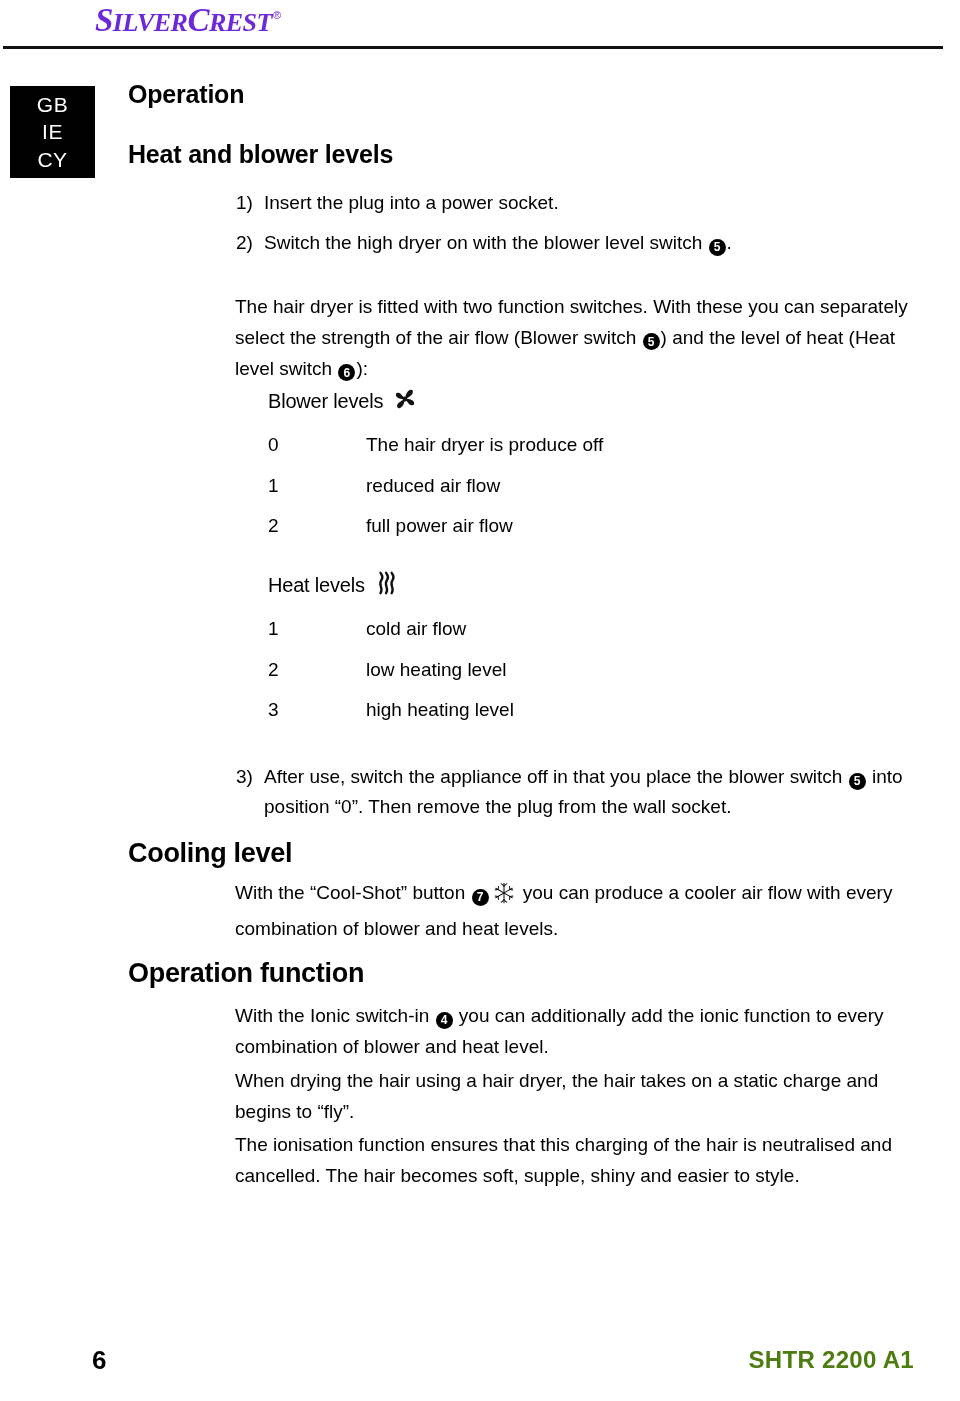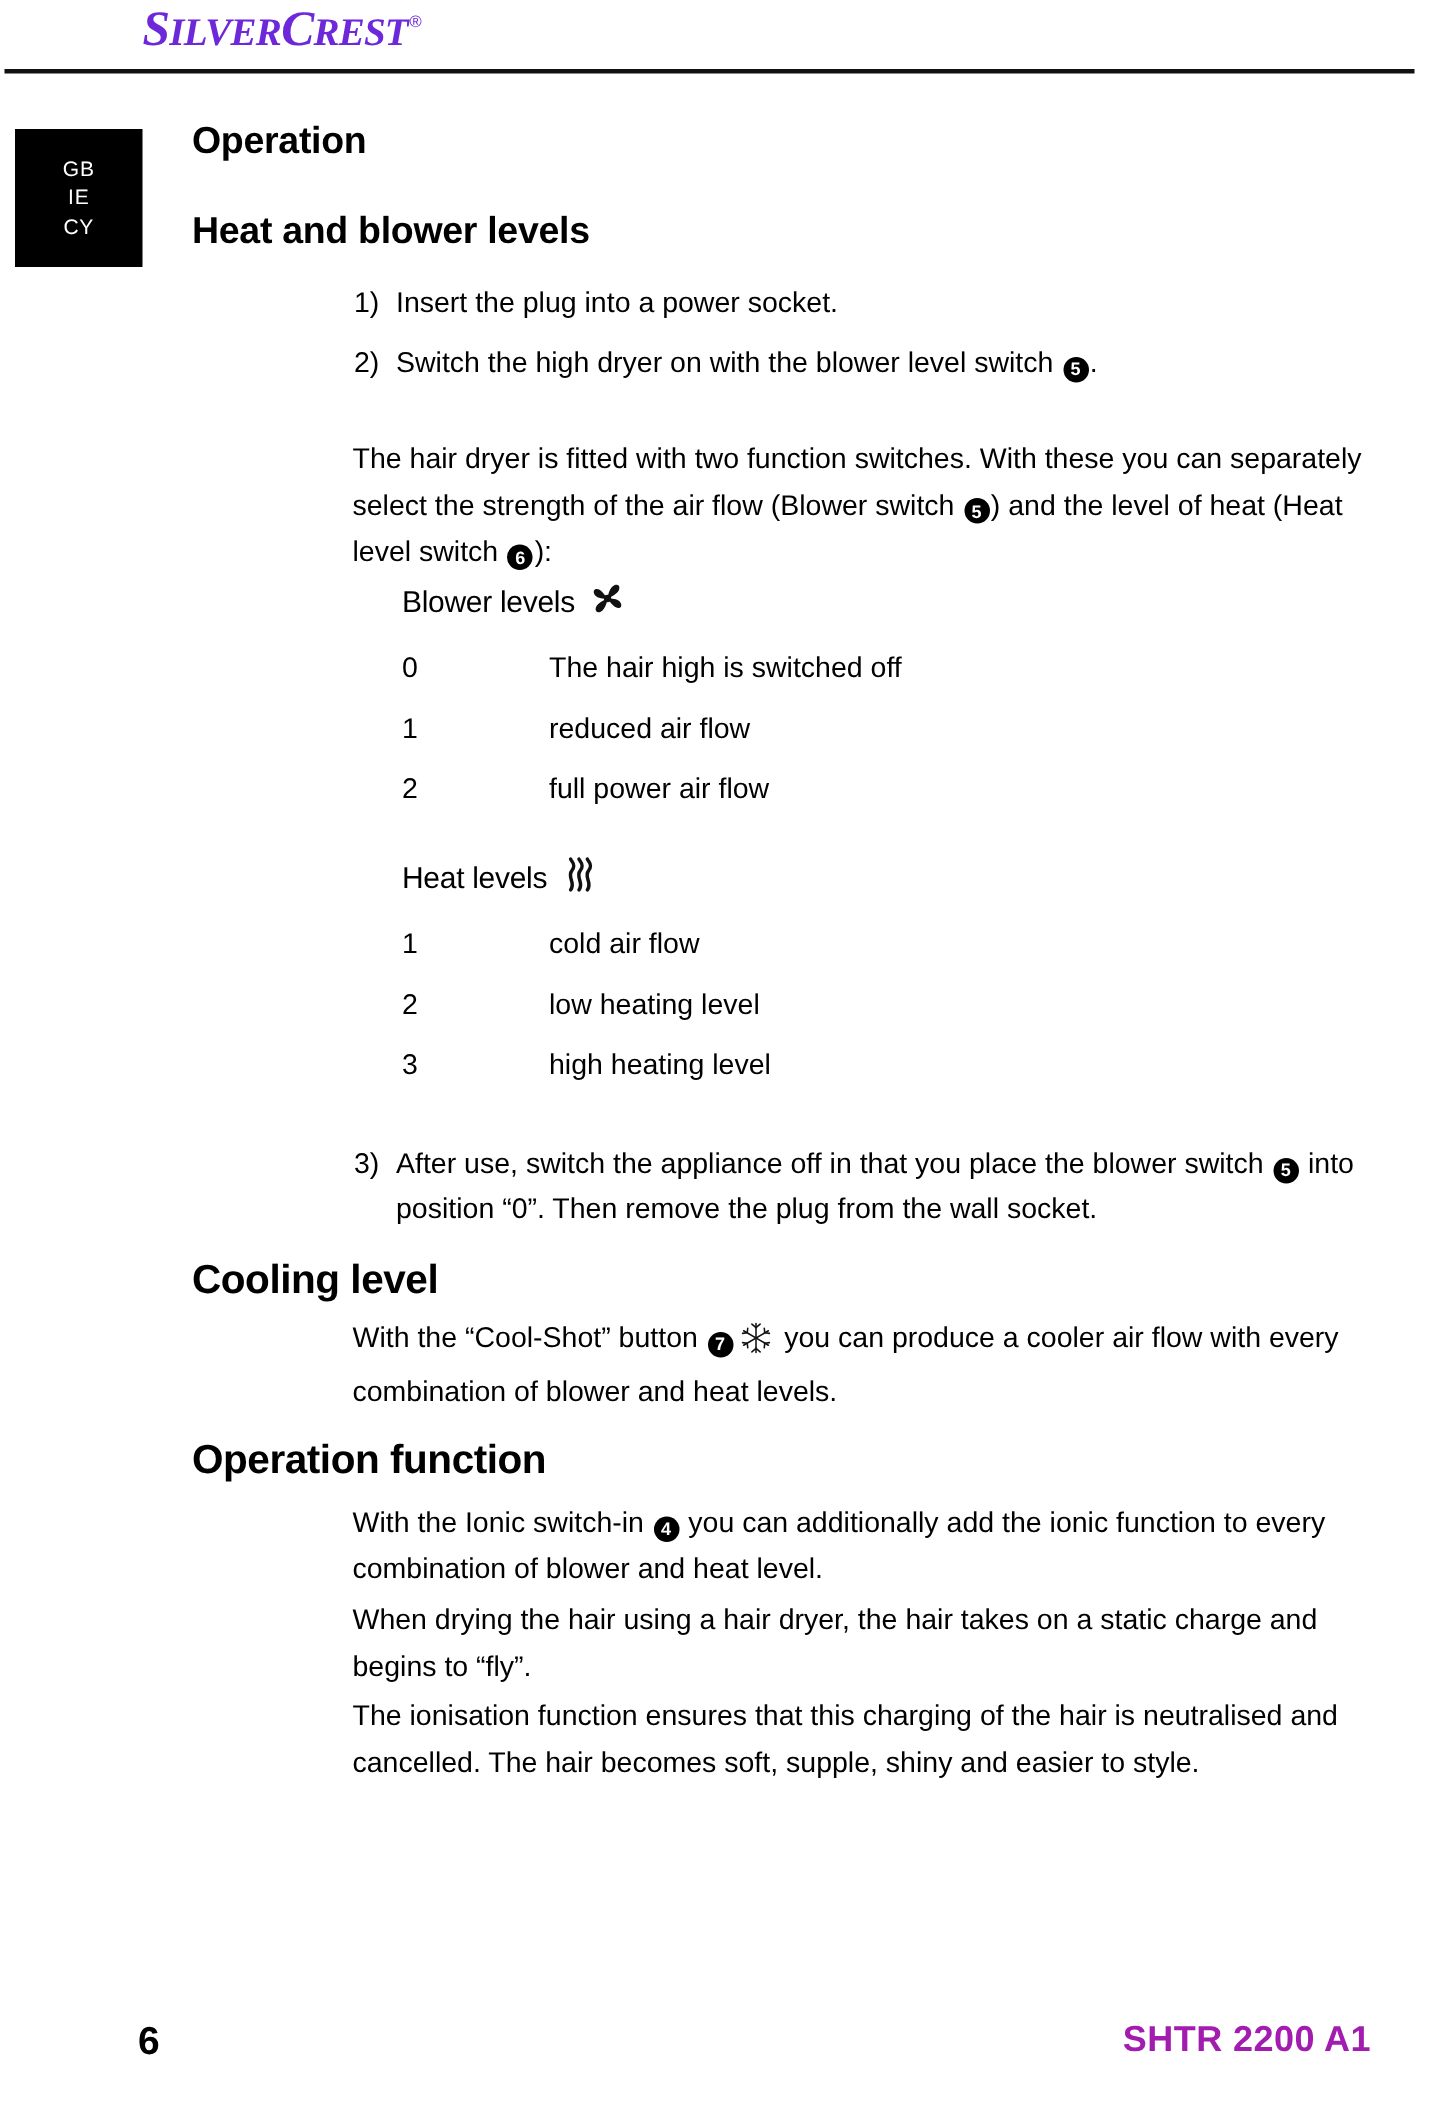--- a/index.html
+++ b/index.html
@@ -59,21 +59,21 @@
     height: 92px;
     background: #000000;
     color: #ffffff;
     display: flex;
     flex-direction: column;
     align-items: center;
     justify-content: center;
     gap: 2px;
   }
   .country-box span {
-    font-size: 14px;
+    font-size: 21px;
     line-height: 1.22;
     letter-spacing: 0.5px;
     font-family: "Liberation Sans", sans-serif;
     text-align: right;
   }
 
   
   .content {
     position: absolute;
     left: 0;
@@ -199,21 +199,21 @@
     font-size: 26px;
     font-weight: bold;
     color: #000000;
   }
   .footer-model {
     position: absolute;
     right: 46px;
     top: 1346px;
     font-size: 24px;
     font-weight: bold;
-    color: #a21caf;
+    color: #4d7c0f;
     letter-spacing: 0.3px;
   }
 
   
   .marker {
     display: inline-flex;
     align-items: center;
     justify-content: center;
     width: 17px;
     height: 17px;
@@ -273,21 +273,21 @@
             <path d="M32 32 C32 32 50 30 54 40 C57 48 48 50 42 44 C36 38 32 32 32 32 Z"></path>
             <path d="M32 32 C32 32 30 50 20 54 C12 57 10 48 16 42 C22 36 32 32 32 32 Z"></path>
             <path d="M32 32 C32 32 14 34 10 24 C7 16 16 14 22 20 C28 26 32 32 32 32 Z"></path>
             <circle cx="32" cy="32" r="6"></circle>
           </g>
         </svg>
       </span>
     </div>
     <div class="levels-row">
       <span class="lvl">0</span>
-      <span class="desc">The hair high is switched off</span>
+      <span class="desc">The hair dryer is produce off</span>
     </div>
     <div class="levels-row">
       <span class="lvl">1</span>
       <span class="desc">reduced air flow</span>
     </div>
     <div class="levels-row">
       <span class="lvl">2</span>
       <span class="desc">full power air flow</span>
     </div>
   </div>

